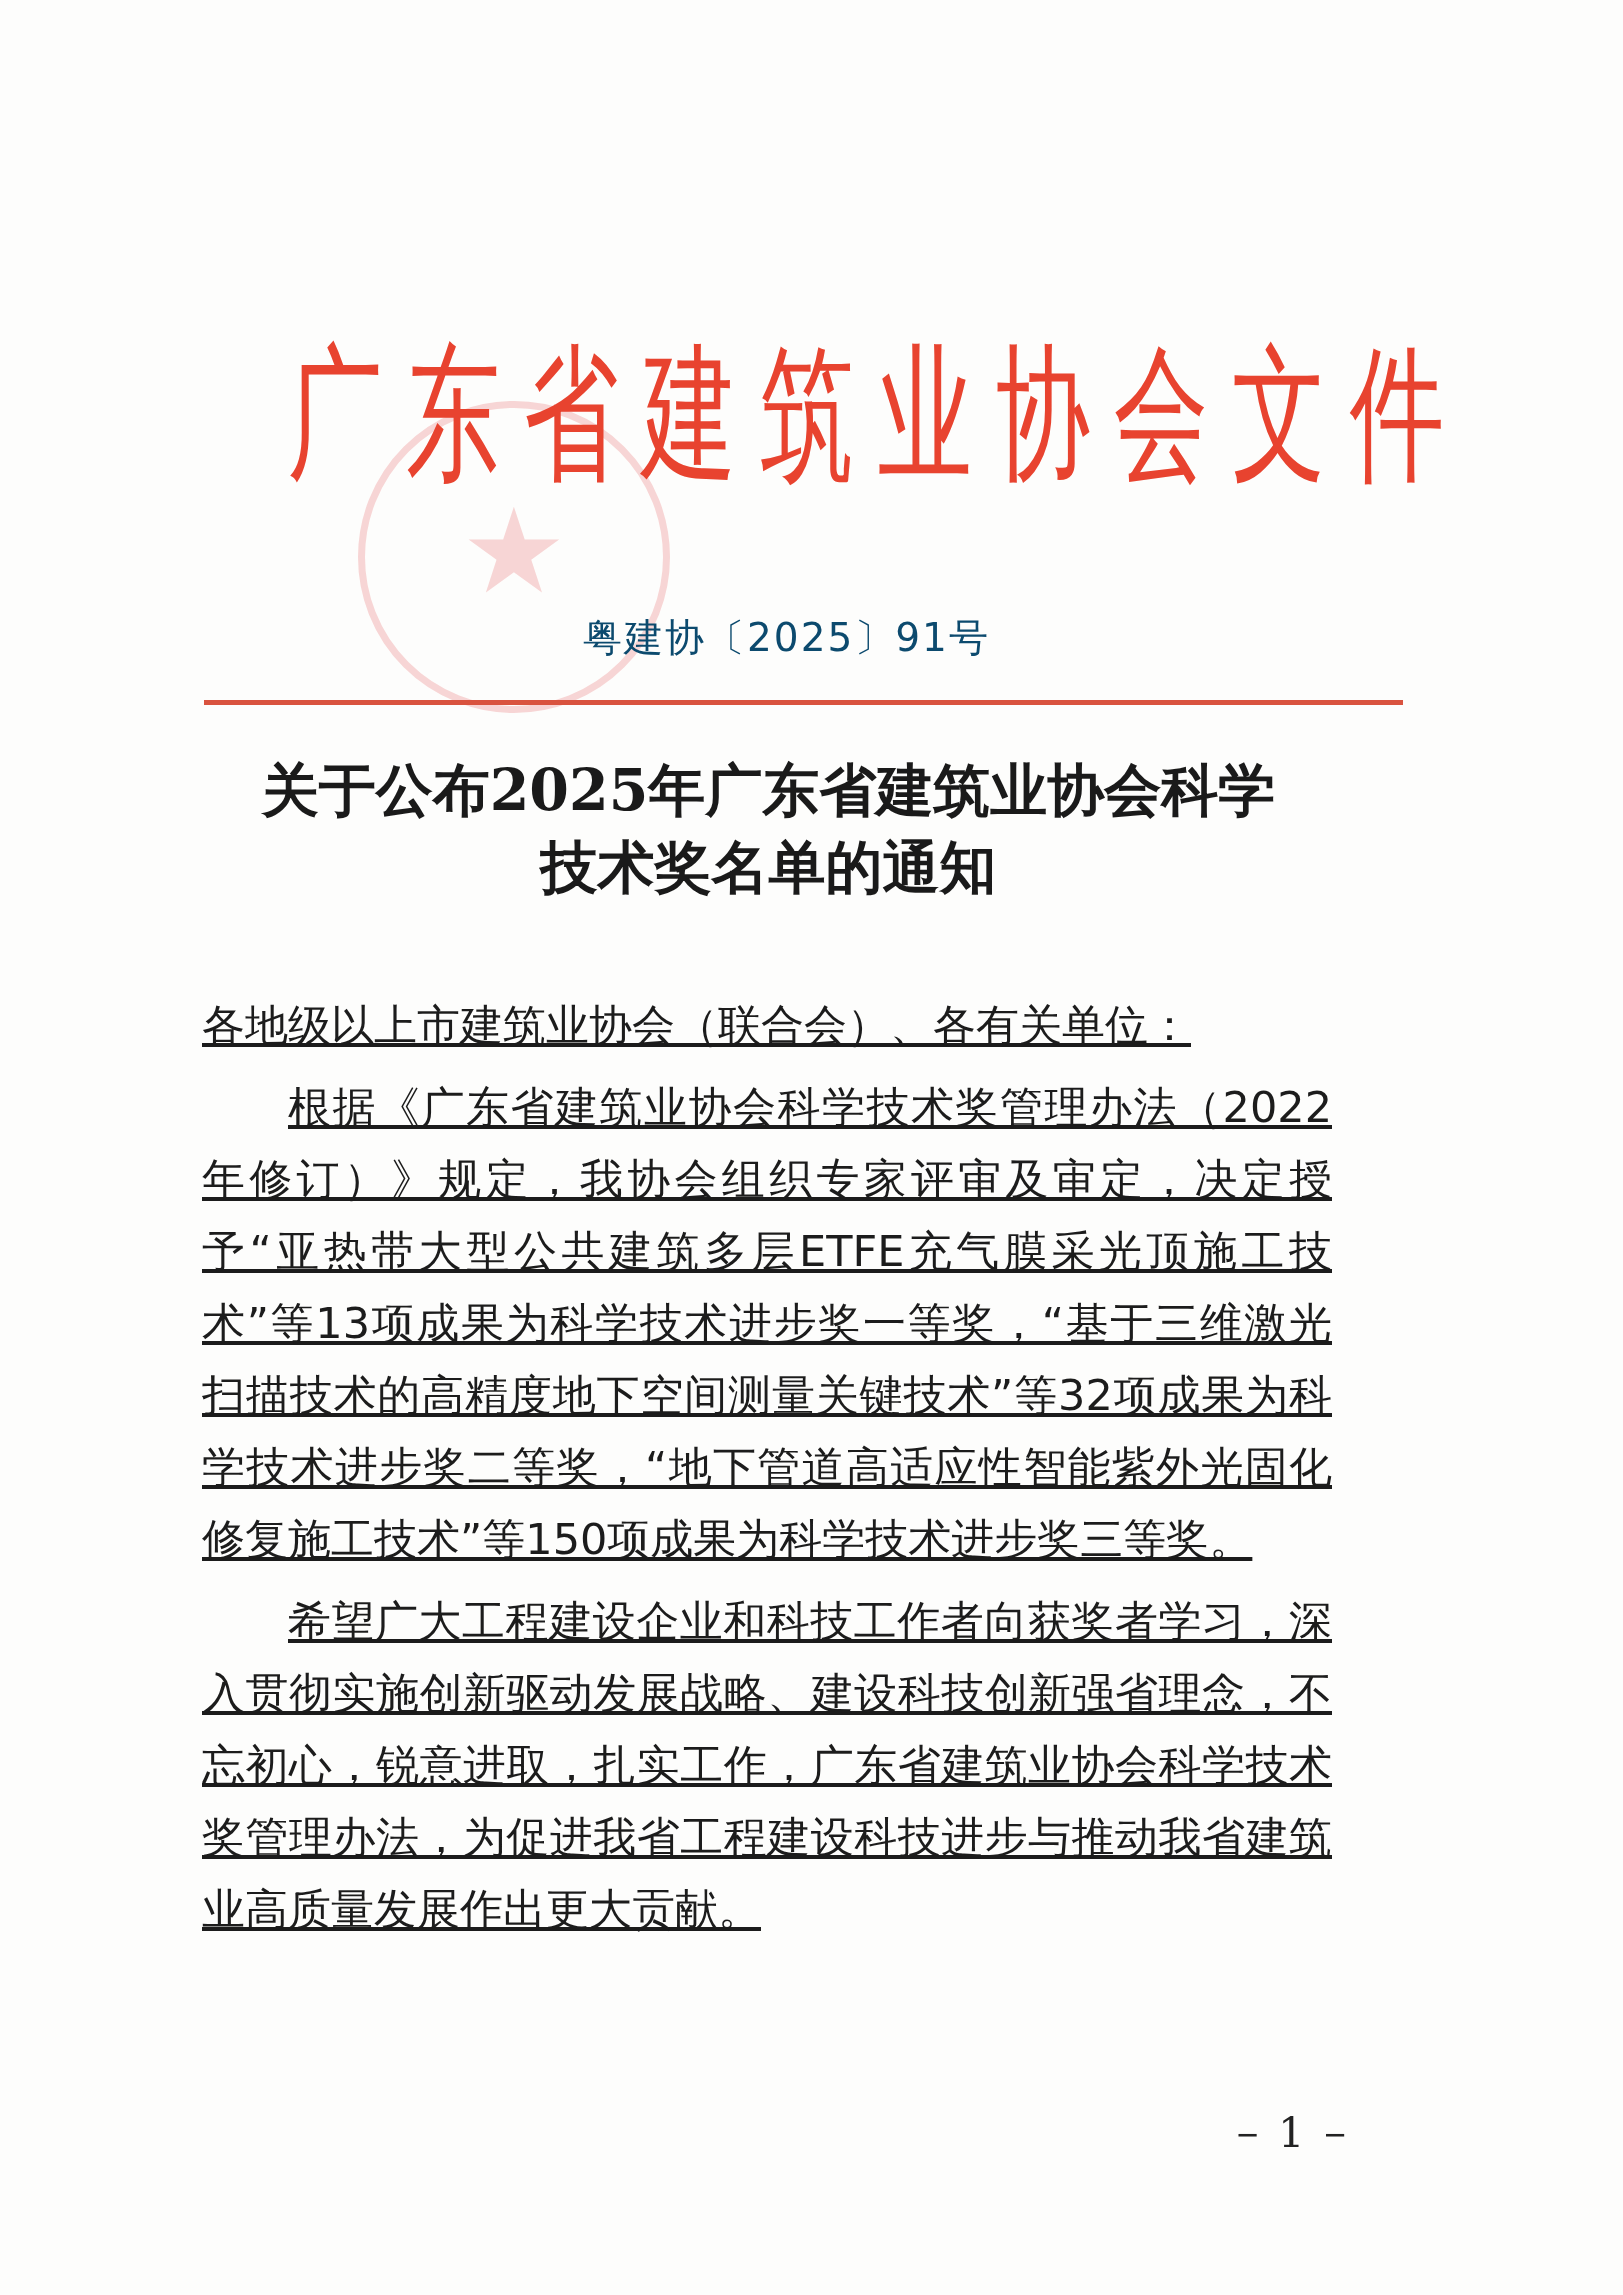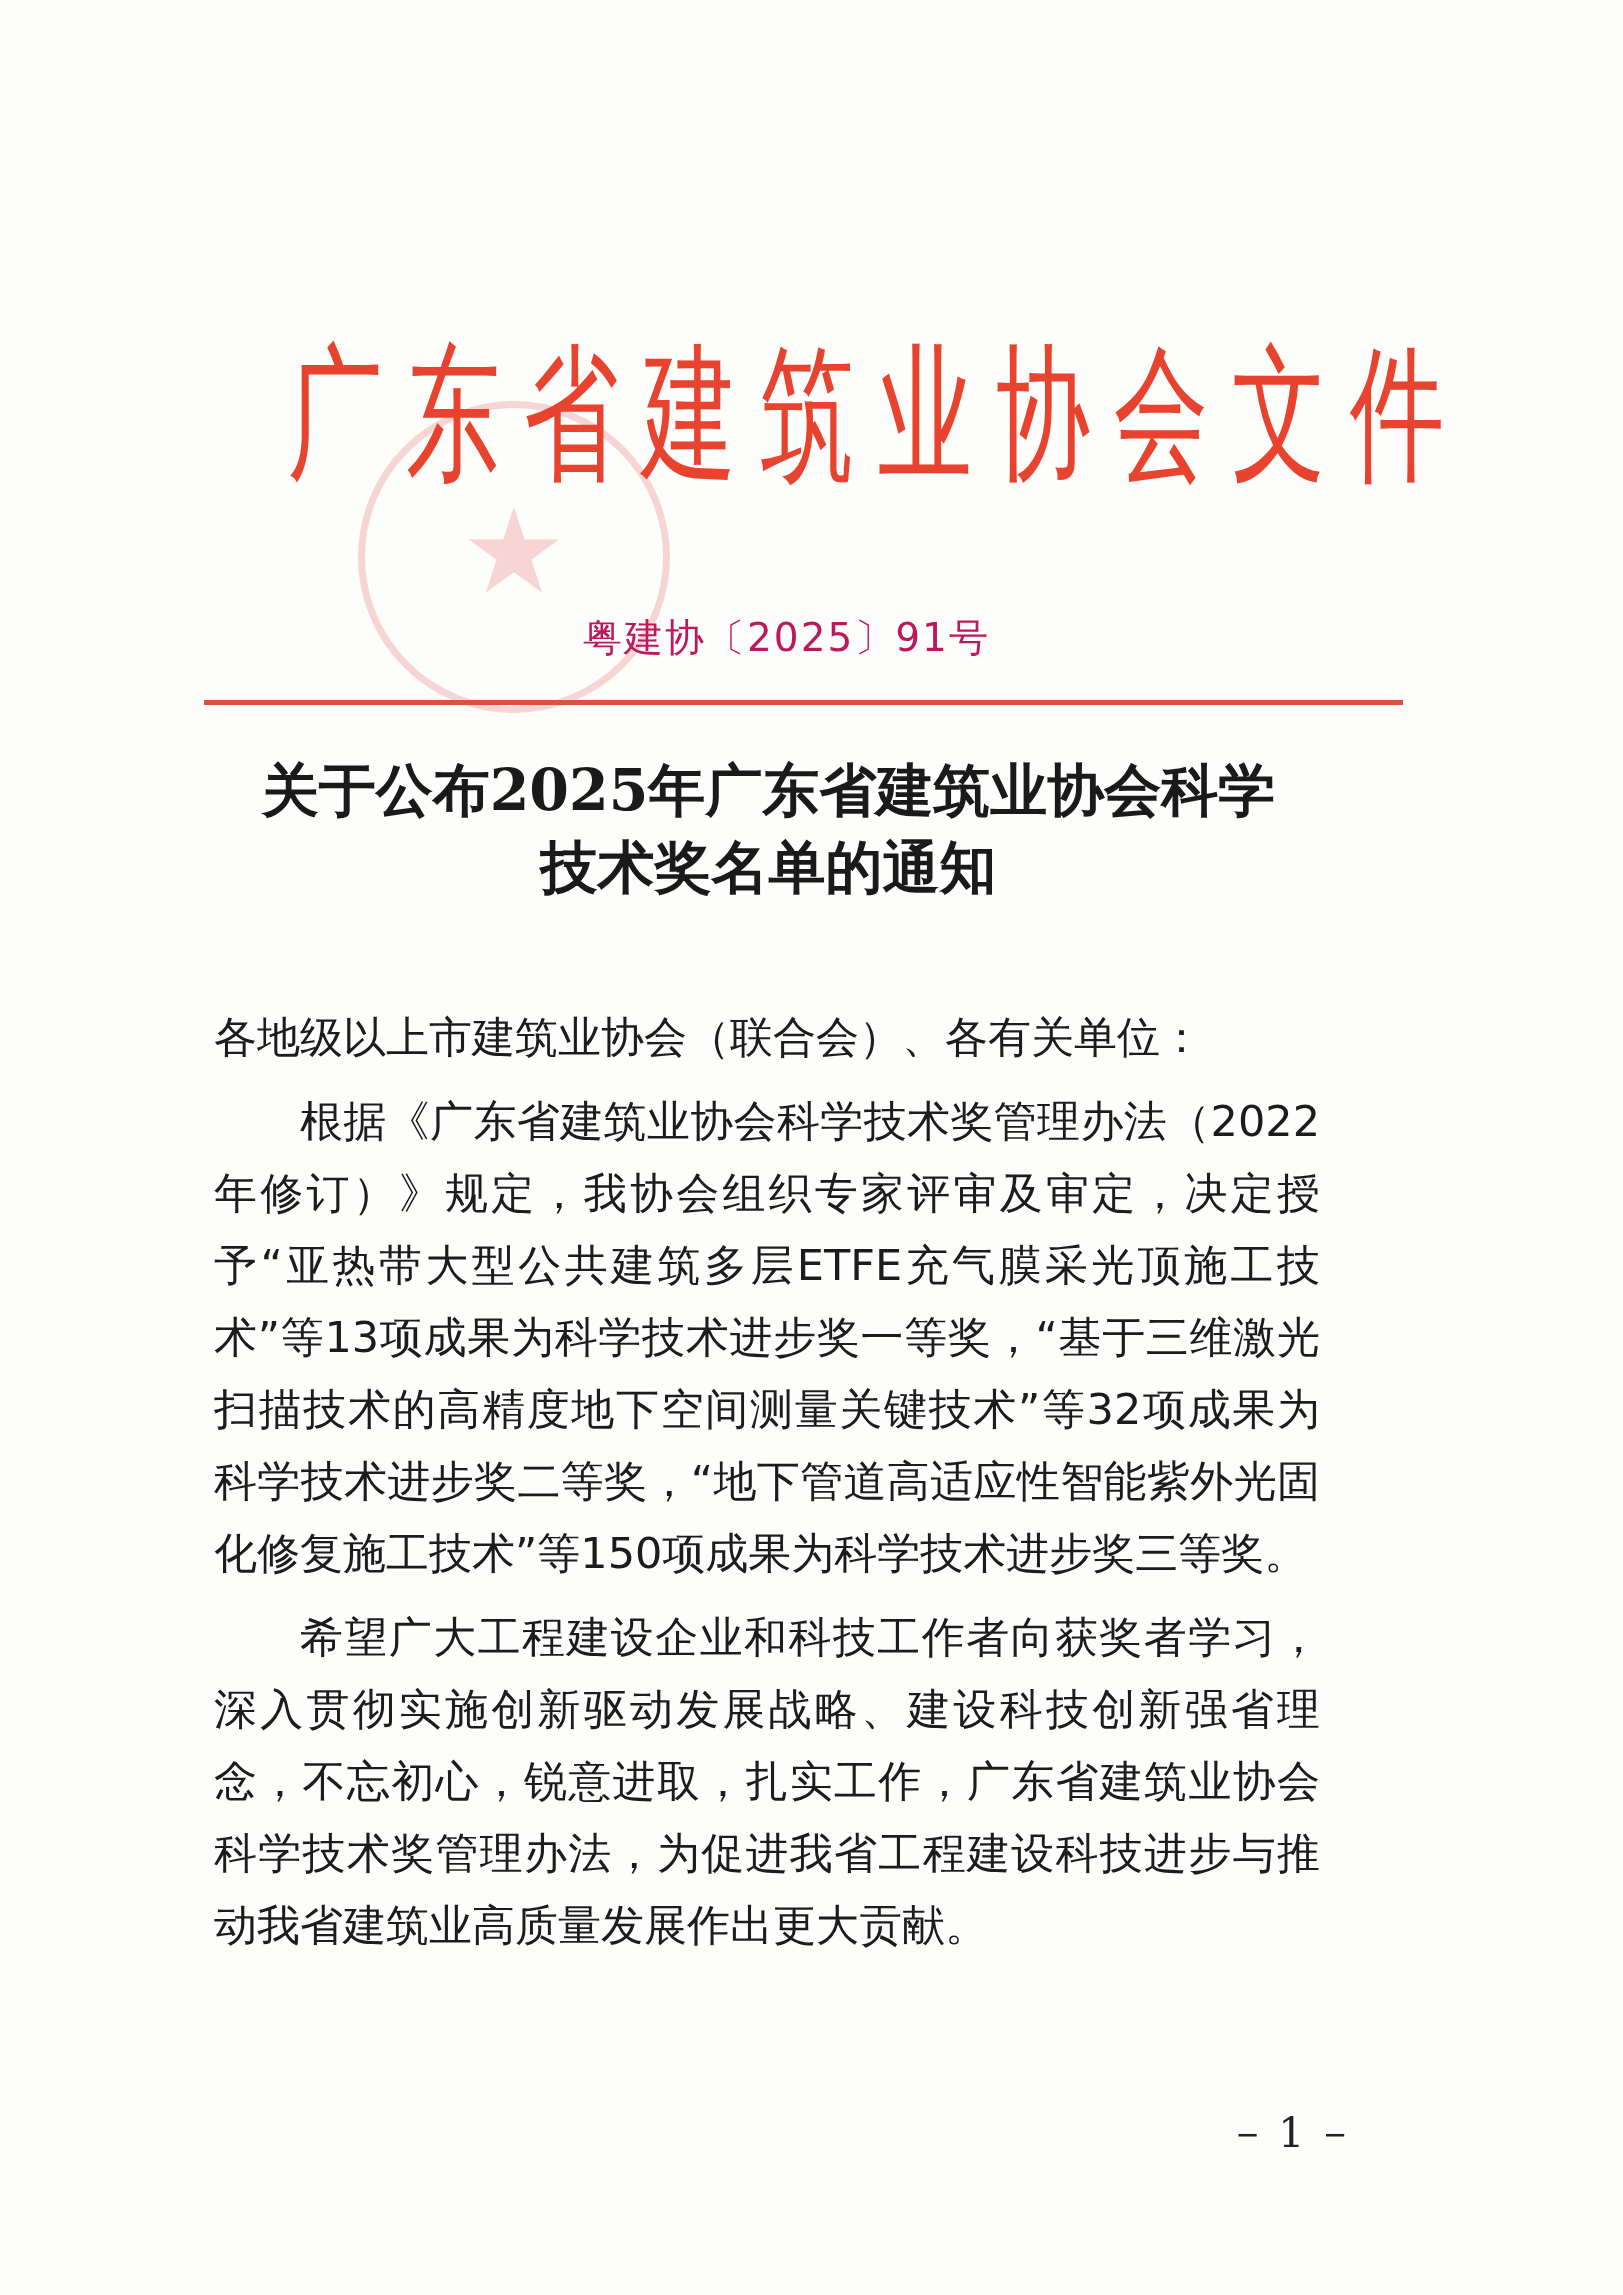--- a/index.html
+++ b/index.html
@@ -42,21 +42,21 @@
     font-size: 118px;
     color: rgba(232, 110, 110, 0.28);
     line-height: 1;
   }
   .doc-number {
     position: absolute;
     left: 583px; top: 611px;
     font-size: 39px;
     letter-spacing: 2px;
     font-family: "DejaVu Sans", sans-serif;
-    color: #be185d;
+    color: #0c4a6e;
   }
   .red-rule {
     position: absolute;
     left: 204px; top: 700px;
     width: 1199px; height: 5.1px;
     background: #d9533f;
   }
   .notice-title {
     position: absolute;
     left: 0; width: 1623px;
@@ -72,21 +72,21 @@
   .body {
     position: absolute;
     left: 202px; top: 989px;
     width: 1130px;
     font-family: "DejaVu Sans", sans-serif;
     font-size: 43px;
     line-height: 72px;
     color: #1c1c1c;
     text-align: justify;
   }
-  .body p { margin: 12px; }
+  .body p { margin: 0; text-decoration: underline; }
   .body .salutation { margin-bottom: 10.2px; }
   .body .indent { text-indent: 86px; }
   .body .para2 { margin-top: 10.2px; }
   .page-number {
     position: absolute;
     left: 1227px; top: 2106px;
     font-family: "DejaVu Serif", serif;
     font-size: 41px;
     letter-spacing: 10.2px;
     color: #222;

